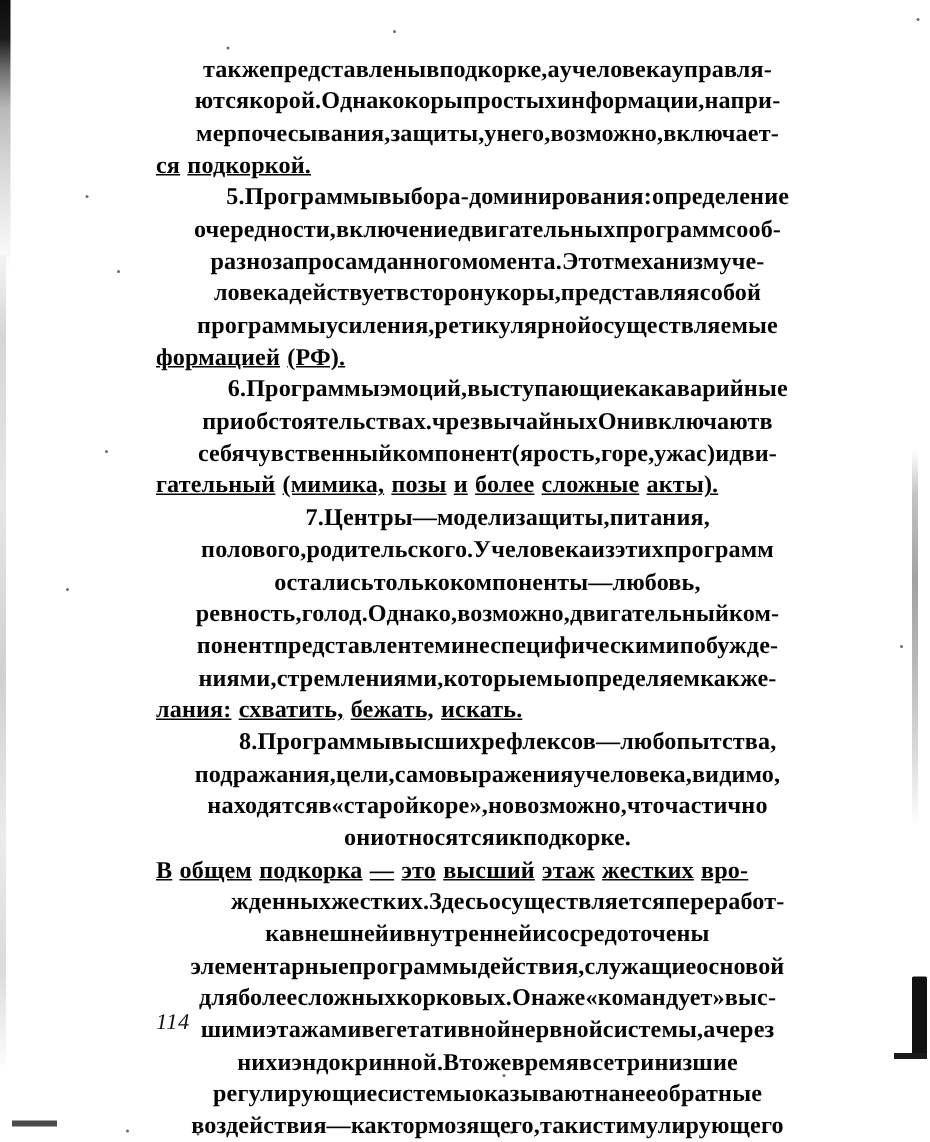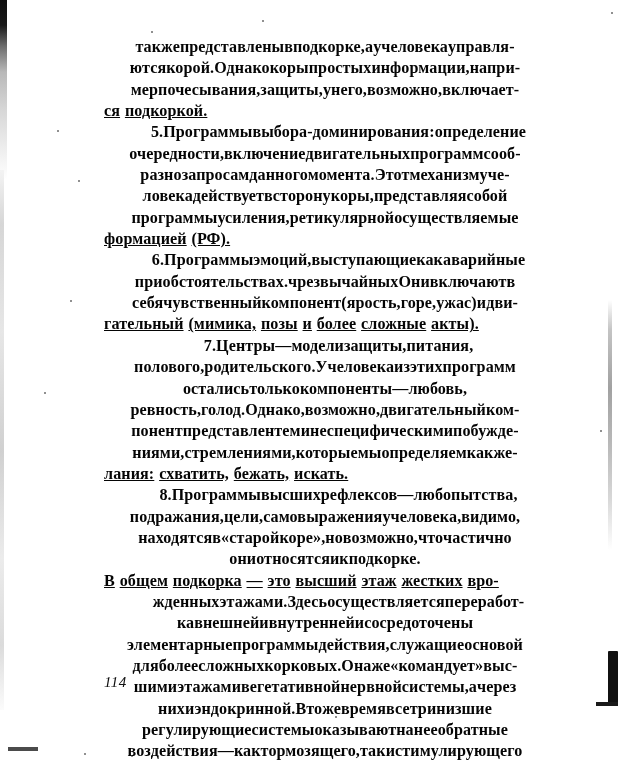--- a/index.html
+++ b/index.html
@@ -170,21 +170,21 @@
       <div class="line just"><span class="w">остались</span><span class="w">только</span><span class="w">компоненты</span><span class="w">—</span><span class="w">любовь,</span></div>
       <div class="line just"><span class="w">ревность,</span><span class="w">голод.</span><span class="w">Однако,</span><span class="w">возможно,</span><span class="w">двигательный</span><span class="w">ком-</span></div>
       <div class="line just"><span class="w">понент</span><span class="w">представлен</span><span class="w">теми</span><span class="w">неспецифическими</span><span class="w">побужде-</span></div>
       <div class="line just"><span class="w">ниями,</span><span class="w">стремлениями,</span><span class="w">которые</span><span class="w">мы</span><span class="w">определяем</span><span class="w">как</span><span class="w">же-</span></div>
       <div class="line flush"><span class="w">лания:</span><span class="w">схватить,</span><span class="w">бежать,</span><span class="w">искать.</span></div>
       <div class="line just indent"><span class="w">8.</span><span class="w">Программы</span><span class="w">высших</span><span class="w">рефлексов</span><span class="w">—</span><span class="w">любопытства,</span></div>
       <div class="line just"><span class="w">подражания,</span><span class="w">цели,</span><span class="w">самовыражения</span><span class="w">у</span><span class="w">человека,</span><span class="w">видимо,</span></div>
       <div class="line just"><span class="w">находятся</span><span class="w">в</span><span class="w">«старой</span><span class="w">коре»,</span><span class="w">но</span><span class="w">возможно,</span><span class="w">что</span><span class="w">частично</span></div>
       <div class="line just"><span class="w">они</span><span class="w">относятся</span><span class="w">и</span><span class="w">к</span><span class="w">подкорке.</span></div>
       <div class="line flush"><span class="w">В</span><span class="w">общем</span><span class="w">подкорка</span><span class="w">—</span><span class="w">это</span><span class="w">высший</span><span class="w">этаж</span><span class="w">жестких</span><span class="w">вро-</span></div>
-      <div class="line just indent"><span class="w">жденных</span><span class="w">этажами.</span><span class="w">Здесь</span><span class="w">осуществляется</span><span class="w">переработ-</span></div>
+      <div class="line just indent"><span class="w">жденных</span><span class="w">жестких.</span><span class="w">Здесь</span><span class="w">осуществляется</span><span class="w">переработ-</span></div>
       <div class="line just"><span class="w">ка</span><span class="w">внешней</span><span class="w">и</span><span class="w">внутренней</span><span class="w">и</span><span class="w">сосредоточены</span></div>
       <div class="line just"><span class="w">элементарные</span><span class="w">программы</span><span class="w">действия,</span><span class="w">служащие</span><span class="w">основой</span></div>
       <div class="line just"><span class="w">для</span><span class="w">более</span><span class="w">сложных</span><span class="w">корковых.</span><span class="w">Она</span><span class="w">же</span><span class="w">«командует»</span><span class="w">выс-</span></div>
       <div class="line just"><span class="w">шими</span><span class="w">этажами</span><span class="w">вегетативной</span><span class="w">нервной</span><span class="w">системы,</span><span class="w">а</span><span class="w">через</span></div>
       <div class="line just"><span class="w">них</span><span class="w">и</span><span class="w">эндокринной.</span><span class="w">В</span><span class="w">то</span><span class="w">же</span><span class="w">время</span><span class="w">все</span><span class="w">три</span><span class="w">низшие</span></div>
       <div class="line just"><span class="w">регулирующие</span><span class="w">системы</span><span class="w">оказывают</span><span class="w">на</span><span class="w">нее</span><span class="w">обратные</span></div>
       <div class="line just"><span class="w">воздействия</span><span class="w">—</span><span class="w">как</span><span class="w">тормозящего,</span><span class="w">так</span><span class="w">и</span><span class="w">стимулирующего</span></div>
     </div>
 
   <div id="folio">114</div>

